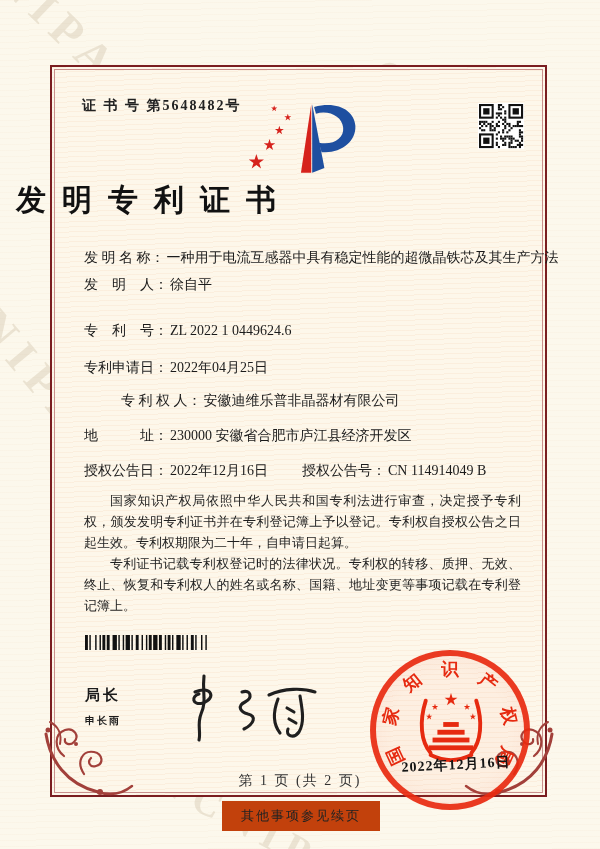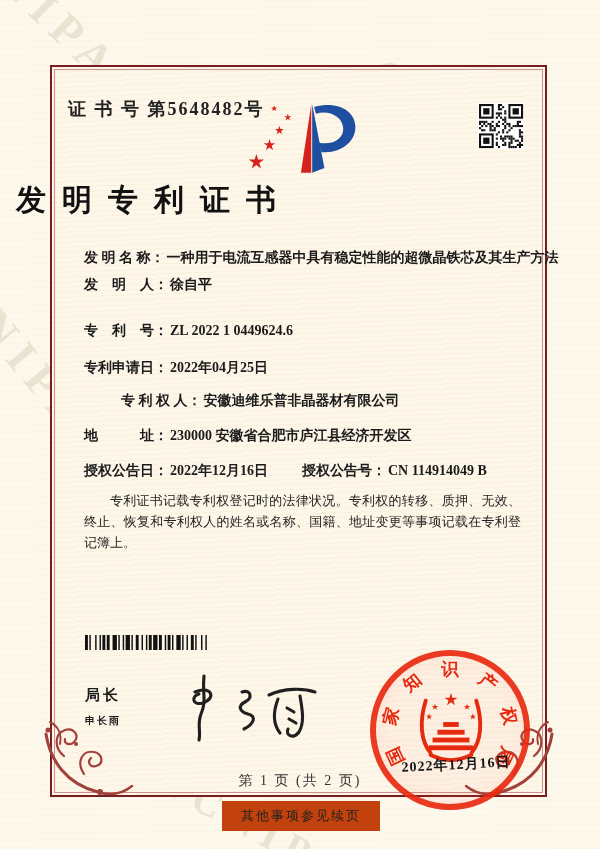--- a/index.html
+++ b/index.html
@@ -17,24 +17,24 @@
   }
   .frame{
     position:absolute;z-index:2;left:50px;top:65px;width:497px;height:732px;
     border:2px solid #7a1d20;box-sizing:border-box;
     background:
       repeating-linear-gradient(178deg, rgba(240,188,148,0.15) 0 1px, rgba(255,252,244,0) 1px 5px),
       #fdf7ea;
   }
   .frame::after{content:"";position:absolute;inset:2px;border:1px solid #c98f8c;pointer-events:none;}
   .abs{position:absolute;z-index:3;}
-  .certno{left:68px;top:97px;font-size:18px;letter-spacing:2px;font-weight:600;color:#222;}
+  .certno{left:82px;top:97px;font-size:14px;letter-spacing:2px;font-weight:600;color:#222;}
   .title{left:0;right:0;top:180px;font-size:30px;font-weight:bold;
          letter-spacing:16px;text-indent:16px;color:#111;}
-  .row{left:84px;width:450px;font-size:14px;font-weight:700;color:#1b1b1b;white-space:nowrap;}
+  .row{left:84px;width:450px;font-size:14px;font-weight:400;color:#1b1b1b;white-space:nowrap;}
   .row .lab{margin-right:2px;}
   .row .lab2{margin-left:34px;margin-right:2px;}
   .paras{left:84px;top:490px;width:437px;font-size:13px;line-height:1.62;color:#1f1f1f;}
   .paras p{margin:0;text-indent:2em;text-align:justify;}
   .pagefoot{left:0;right:0;top:772px;text-align:center;font-size:14px;letter-spacing:2px;color:#333;}
   .noteband{left:222px;top:801px;width:158px;height:30px;background:#c2410c;
             display:flex;align-items:center;justify-content:center;font-size:13px;
             letter-spacing:2px;color:#222;z-index:4;}
   .sigtitle{left:85px;top:686px;font-size:15px;font-weight:bold;letter-spacing:3px;text-align:center;}
   .signame{left:85px;top:714px;font-size:10px;font-weight:bold;letter-spacing:2px;}
@@ -259,20 +259,21 @@
   <span class="lab">专 利 权 人：</span><span>安徽迪维乐普非晶器材有限公司</span>
 </div>
 <div class="abs row" style="top:427px;">
   <span class="lab">地　　　址：</span><span>230000 安徽省合肥市庐江县经济开发区</span>
 </div>
 <div class="abs row" style="top:462px;">
   <span class="lab">授权公告日：</span><span>2022年12月16日</span><span class="lab2">授权公告号：</span><span>CN 114914049 B</span>
 </div>
 
 <div class="abs paras">
+  <p>国家知识产权局依照中华人民共和国专利法进行审查，决定授予专利权，颁发发明专利证书并在专利登记簿上予以登记。专利权自授权公告之日起生效。专利权期限为二十年，自申请日起算。</p>
   <p>专利证书记载专利权登记时的法律状况。专利权的转移、质押、无效、终止、恢复和专利权人的姓名或名称、国籍、地址变更等事项记载在专利登记簿上。</p>
 </div>
 
 <svg class="abs barcode" width="158" height="15" viewBox="0 0 158 15" id="barcodesvg">
     <rect x="1.00" y="0" width="2.90" height="15" fill="#111"></rect>
     <rect x="5.35" y="0" width="1.45" height="15" fill="#111"></rect>
     <rect x="11.15" y="0" width="1.45" height="15" fill="#111"></rect>
     <rect x="15.50" y="0" width="1.45" height="15" fill="#111"></rect>
     <rect x="18.40" y="0" width="2.90" height="15" fill="#111"></rect>
     <rect x="22.75" y="0" width="2.90" height="15" fill="#111"></rect>

